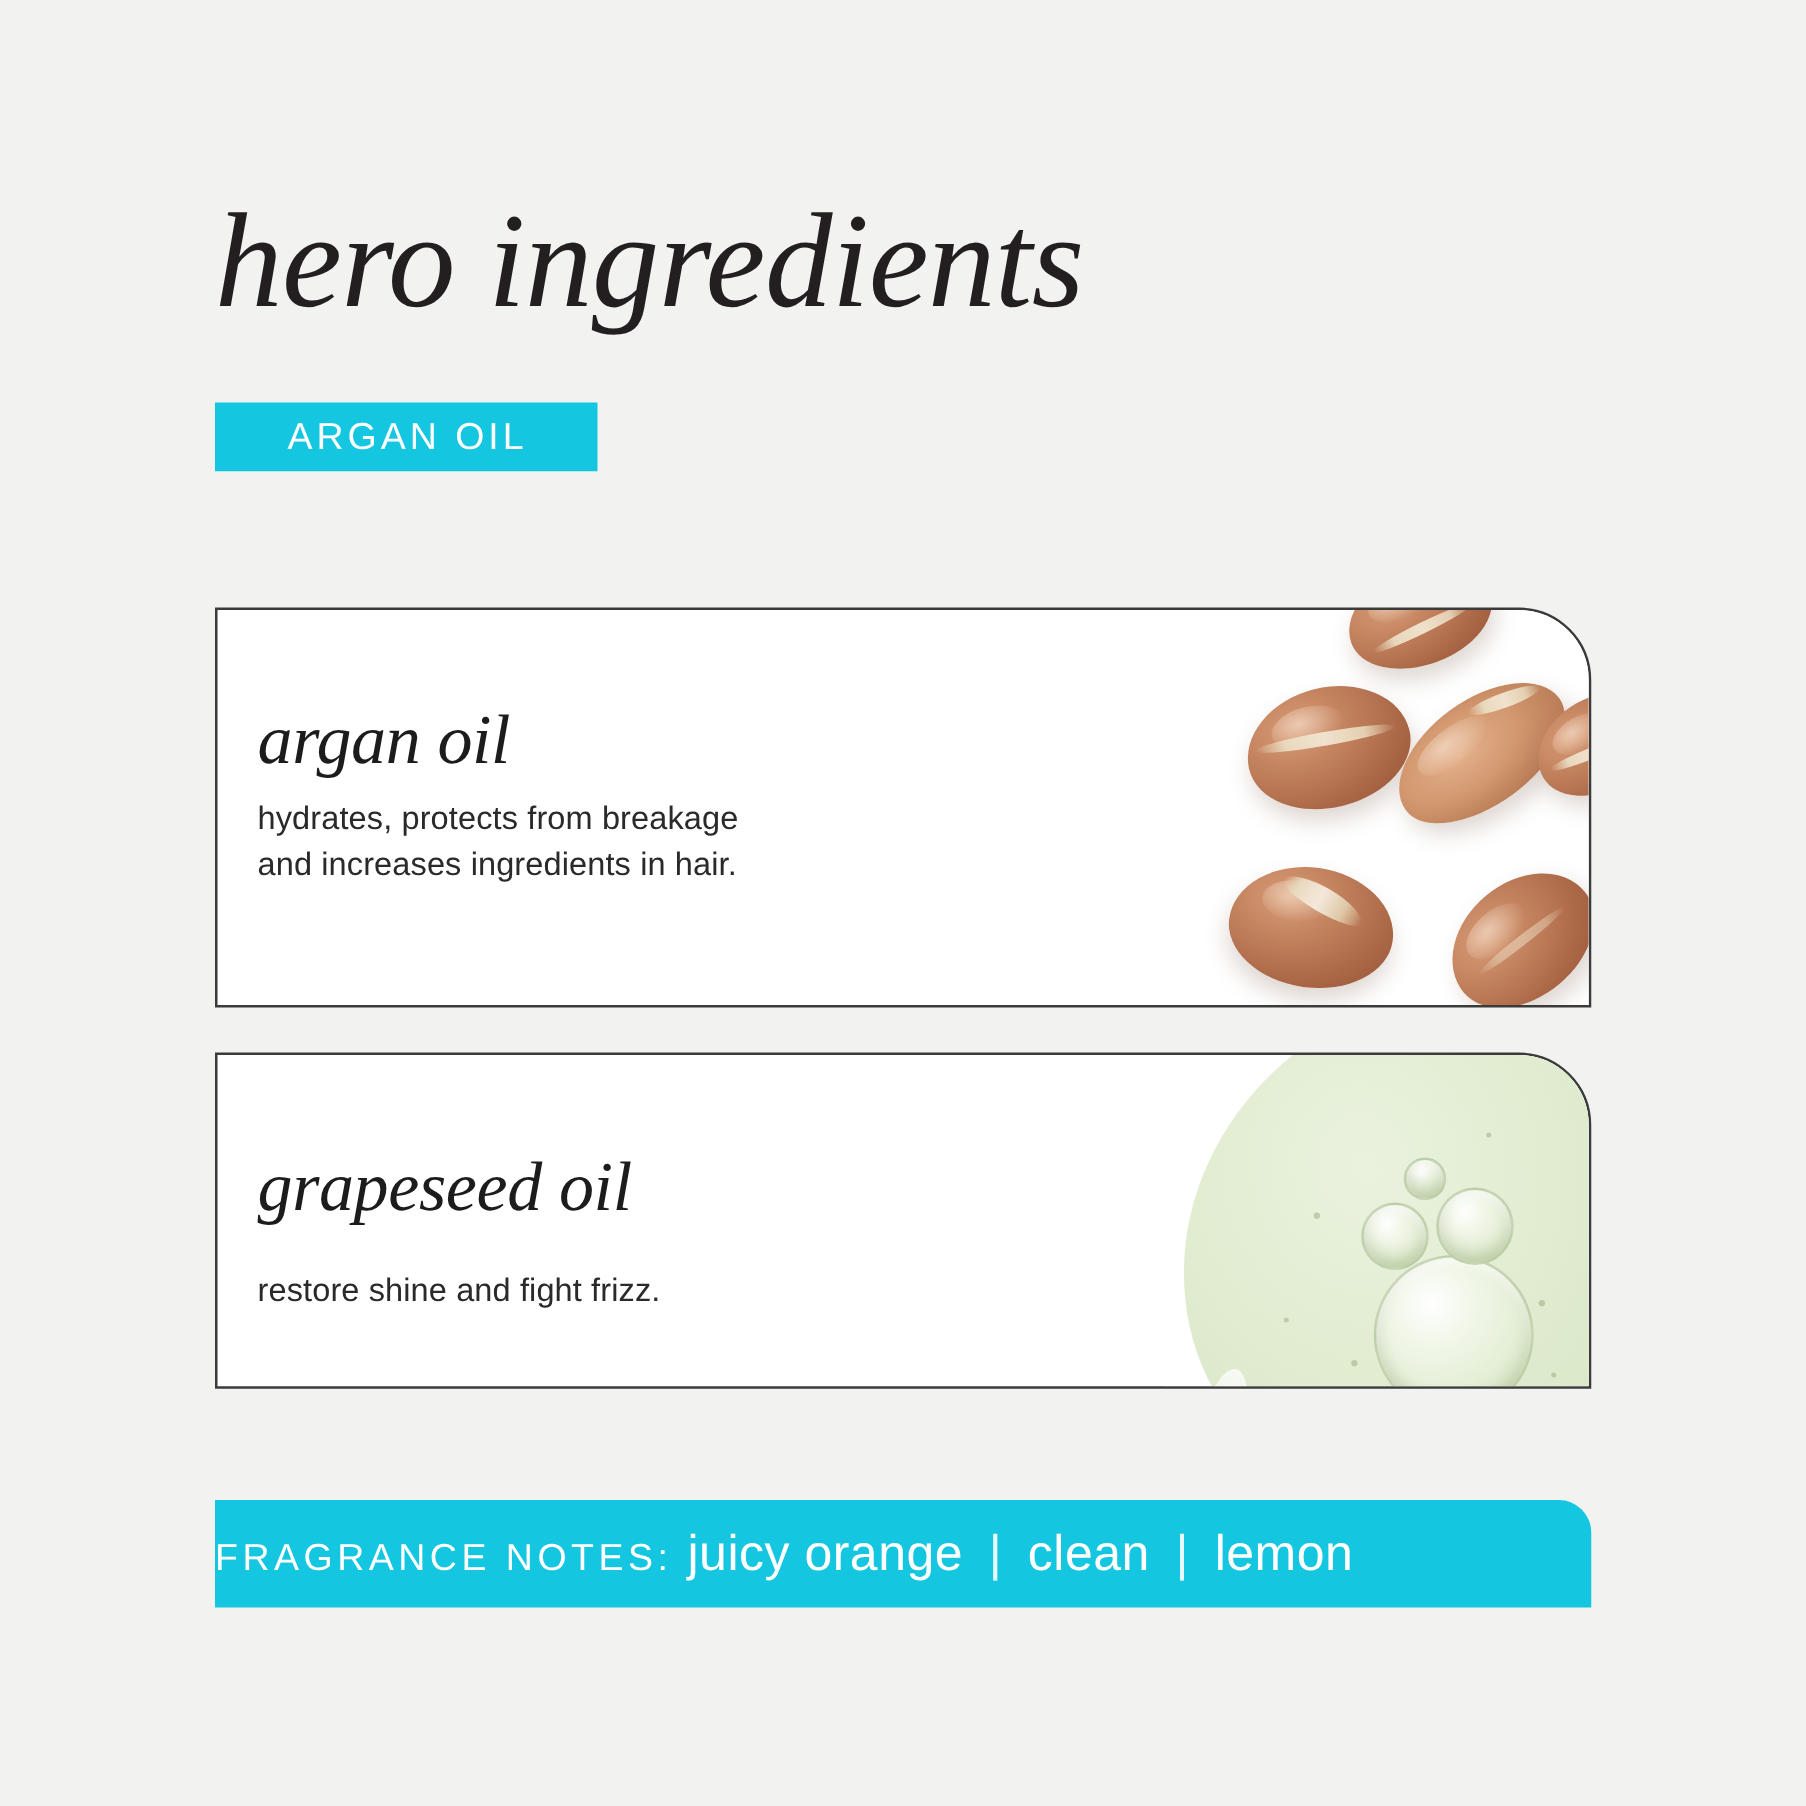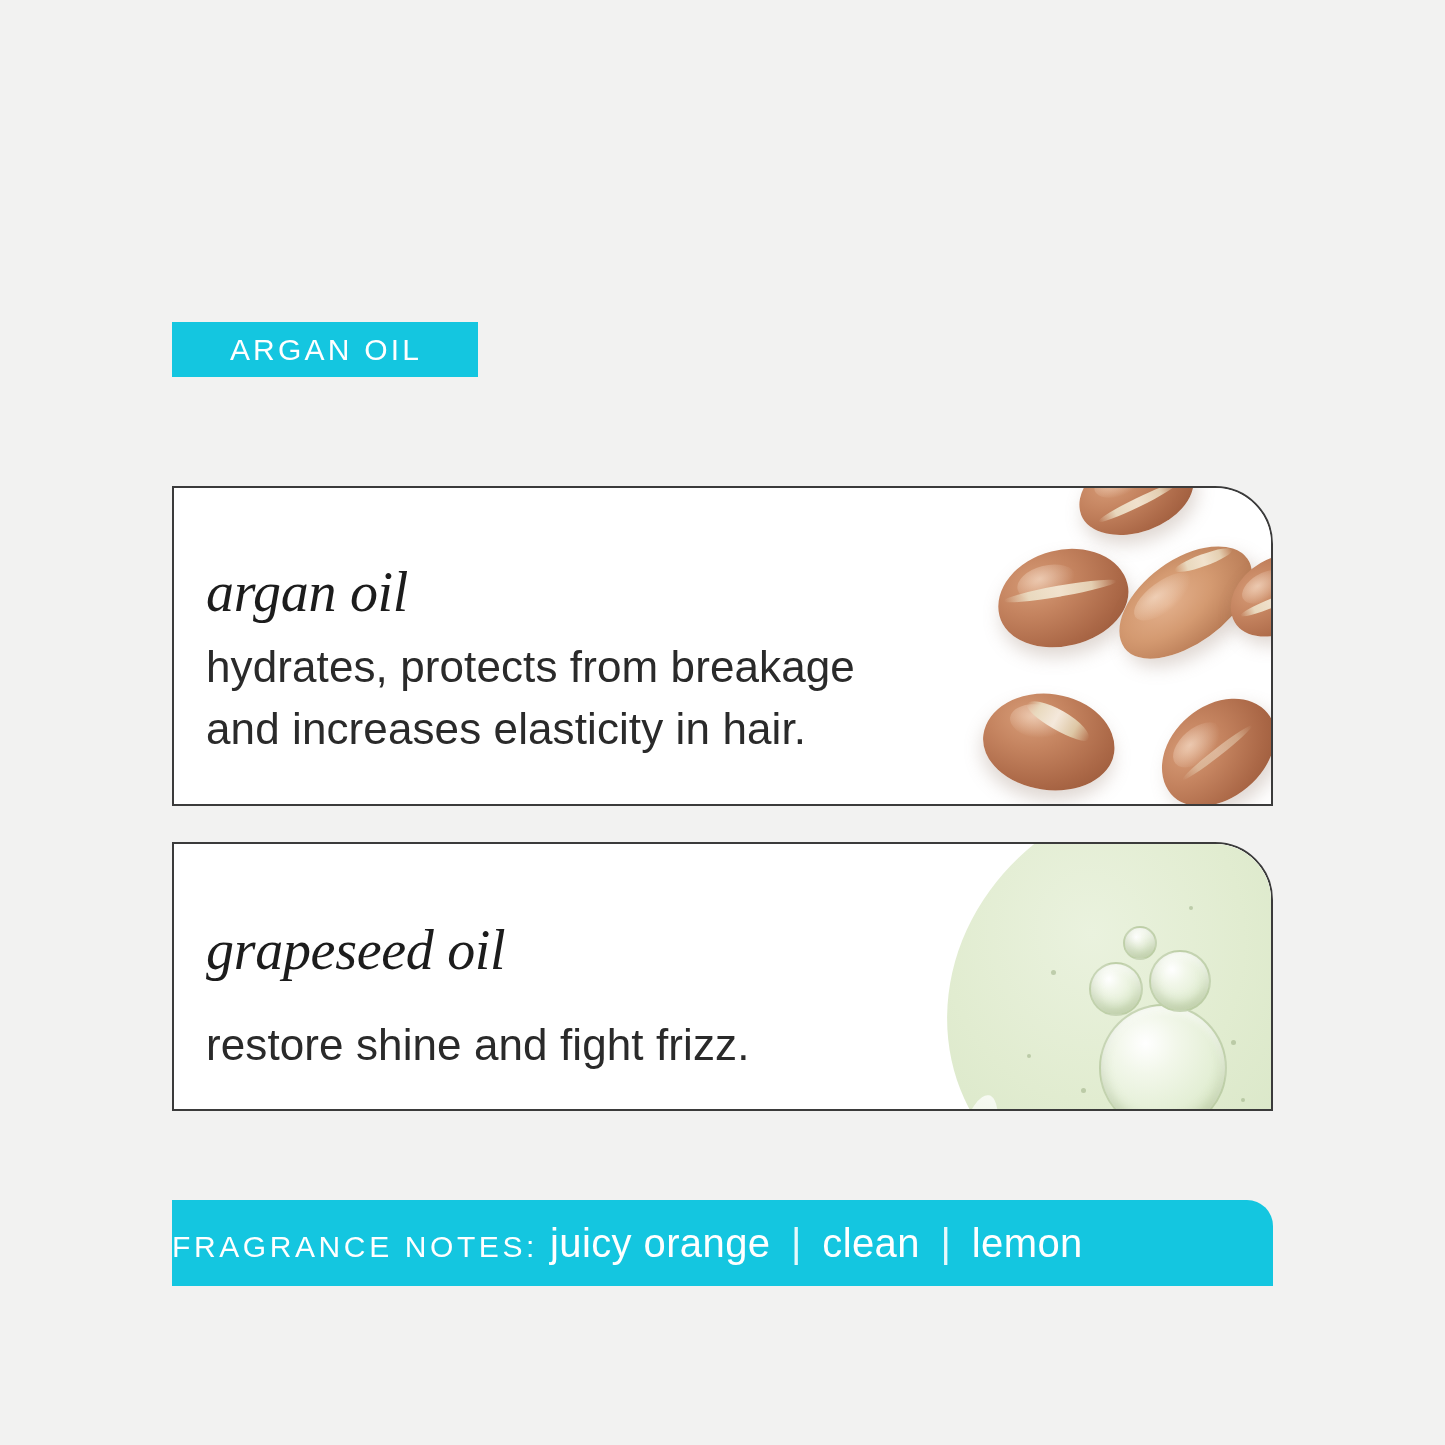--- a/index.html
+++ b/index.html
@@ -92,21 +92,21 @@
     line-height: 1.0;
     color: #1c1c1c;
     margin: 0;
     white-space: nowrap;
     letter-spacing: -0.3px;
   }
   .card--argan .card-heading { margin-bottom: 16px; }
   .card--grapeseed .card-heading { margin-bottom: 36px; }
 
   .card-body {
-    font-size: 44px;
+    font-size: 26px;
     line-height: 1.42;
     color: #2a2a2a;
     margin: 0;
     font-weight: 400;
     letter-spacing: 0.1px;
   }
   .card-body-line { display: block; white-space: nowrap; }
 
   
   .art-argan {
@@ -285,32 +285,33 @@
     padding: 0 9px;
     font-weight: 300;
     opacity: 0.9;
   }
 </style>
 </head>
 <body>
 
 <div class="page">
 
+  <div class="page-title">hero ingredients</div>
 
   <div class="badge">
     <span class="badge-label">ARGAN OIL</span>
   </div>
 
   <div class="card card--argan">
 
     <div class="card-text">
       <div class="card-heading">argan oil</div>
       <div class="card-body">
         <span class="card-body-line">hydrates, protects from breakage</span>
-        <span class="card-body-line">and increases elasticity in hair.</span>
+        <span class="card-body-line">and increases ingredients in hair.</span>
       </div>
     </div>
 
     <div class="art-argan">
       <div class="nut nut-1"></div>
       <div class="nut nut-2"></div>
       <div class="nut nut-3"></div>
       <div class="nut nut-4"></div>
       <div class="nut nut-5"></div>
       <div class="nut nut-6"></div>

